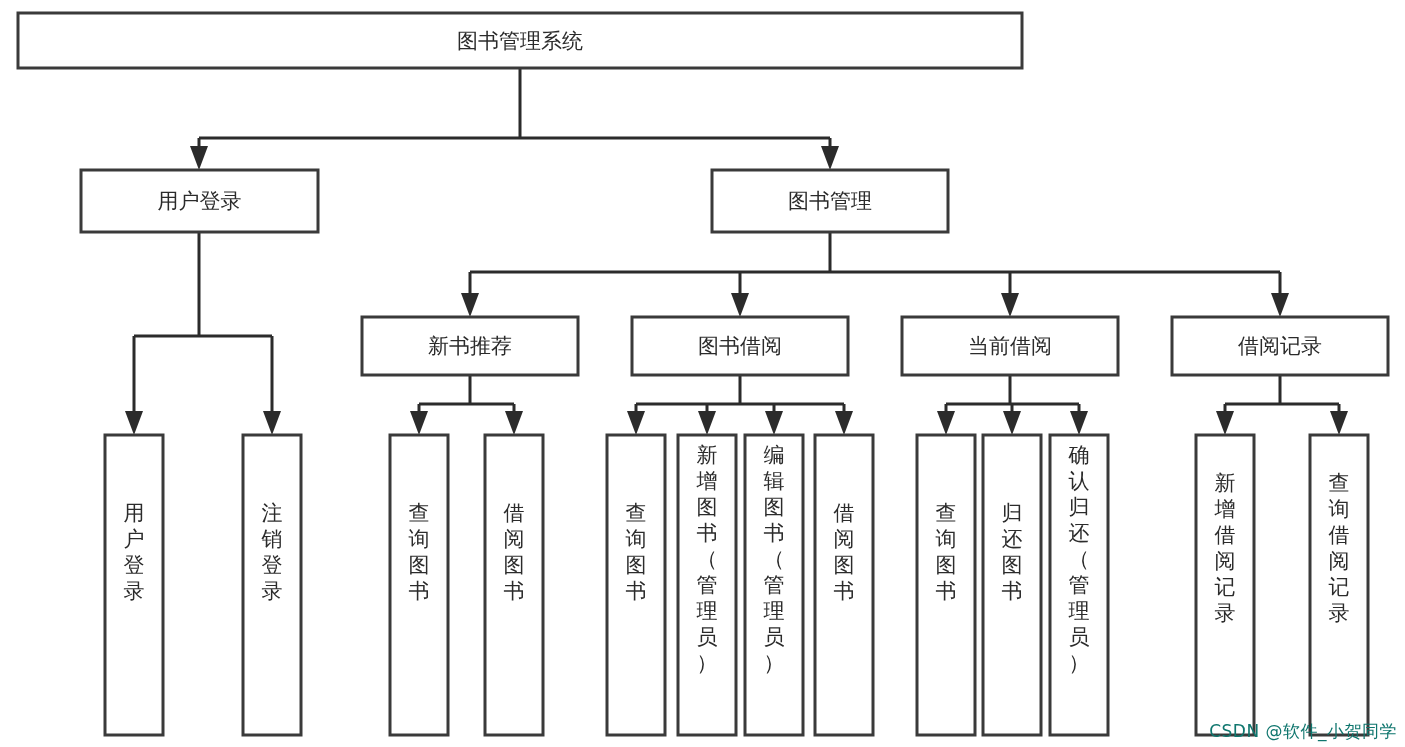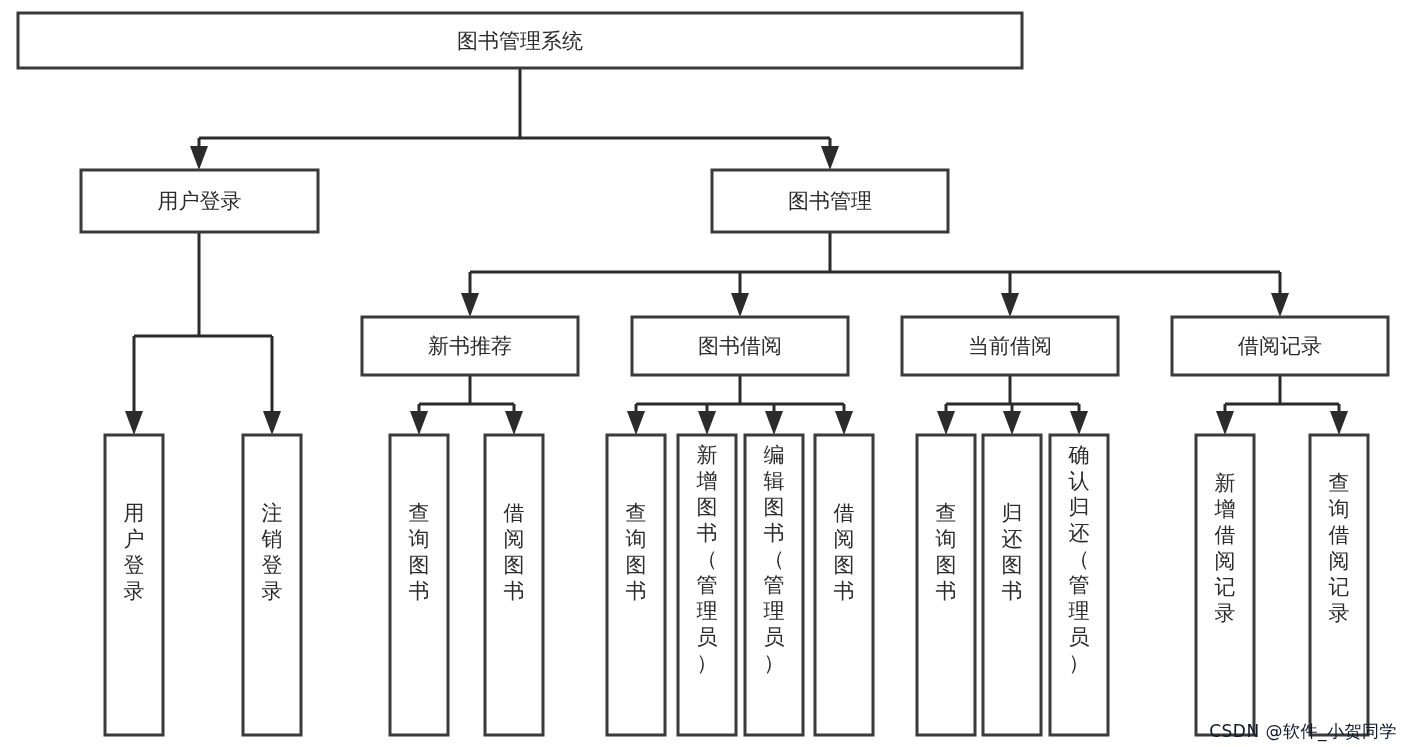--- a/index.html
+++ b/index.html
@@ -54,21 +54,21 @@
     font-family: "DejaVu Sans", "Liberation Sans", sans-serif;
     font-size: 21px;
     text-anchor: middle;
   }
   .watermark {
     position: absolute;
     right: 8px;
     bottom: 4px;
     font-family: "DejaVu Sans", "Liberation Sans", sans-serif;
     font-size: 17px;
-    color: #0f172a;
+    color: #0f766e;
     white-space: nowrap;
     letter-spacing: 0.5px;
   }
 </style>
 </head>
 <body>
 
 <div id="diagram-root">
 
   <svg class="diagram-canvas" viewBox="0 0 1405 747" xmlns="http://www.w3.org/2000/svg">

